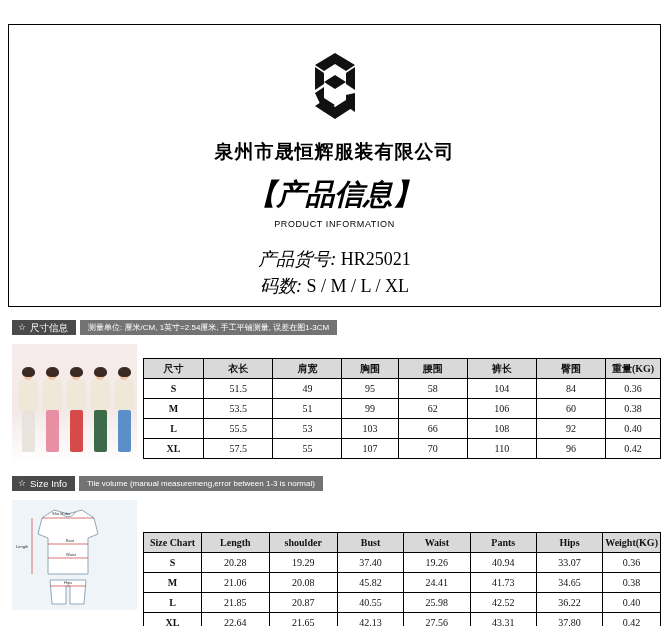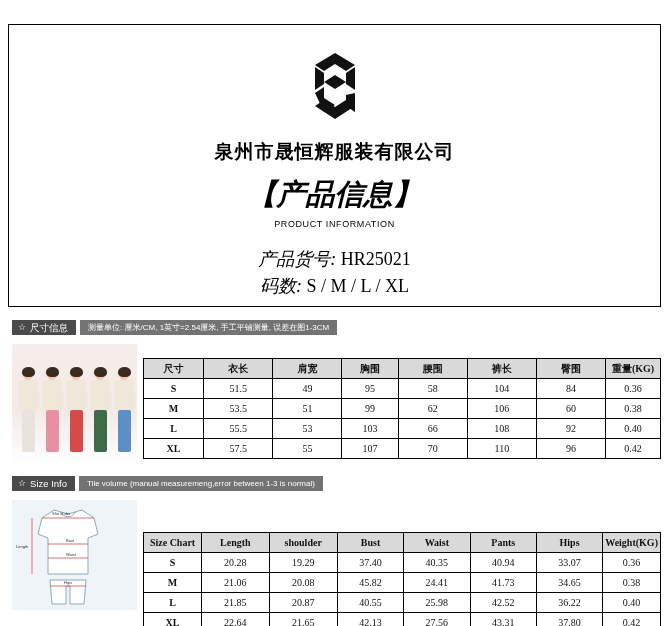--- a/index.html
+++ b/index.html
@@ -288,21 +288,21 @@
         <th style="width:68px;">Hips</th>
         <th style="width:52px;">Weight(KG)</th>
       </tr>
     </thead>
     <tbody>
       <tr>
         <td>S</td>
         <td>20.28</td>
         <td>19.29</td>
         <td>37.40</td>
-        <td>40.35</td>
+        <td>19.26</td>
         <td>40.94</td>
         <td>33.07</td>
         <td>0.36</td>
       </tr>
       <tr>
         <td>M</td>
         <td>21.06</td>
         <td>20.08</td>
         <td>45.82</td>
         <td>24.41</td>

